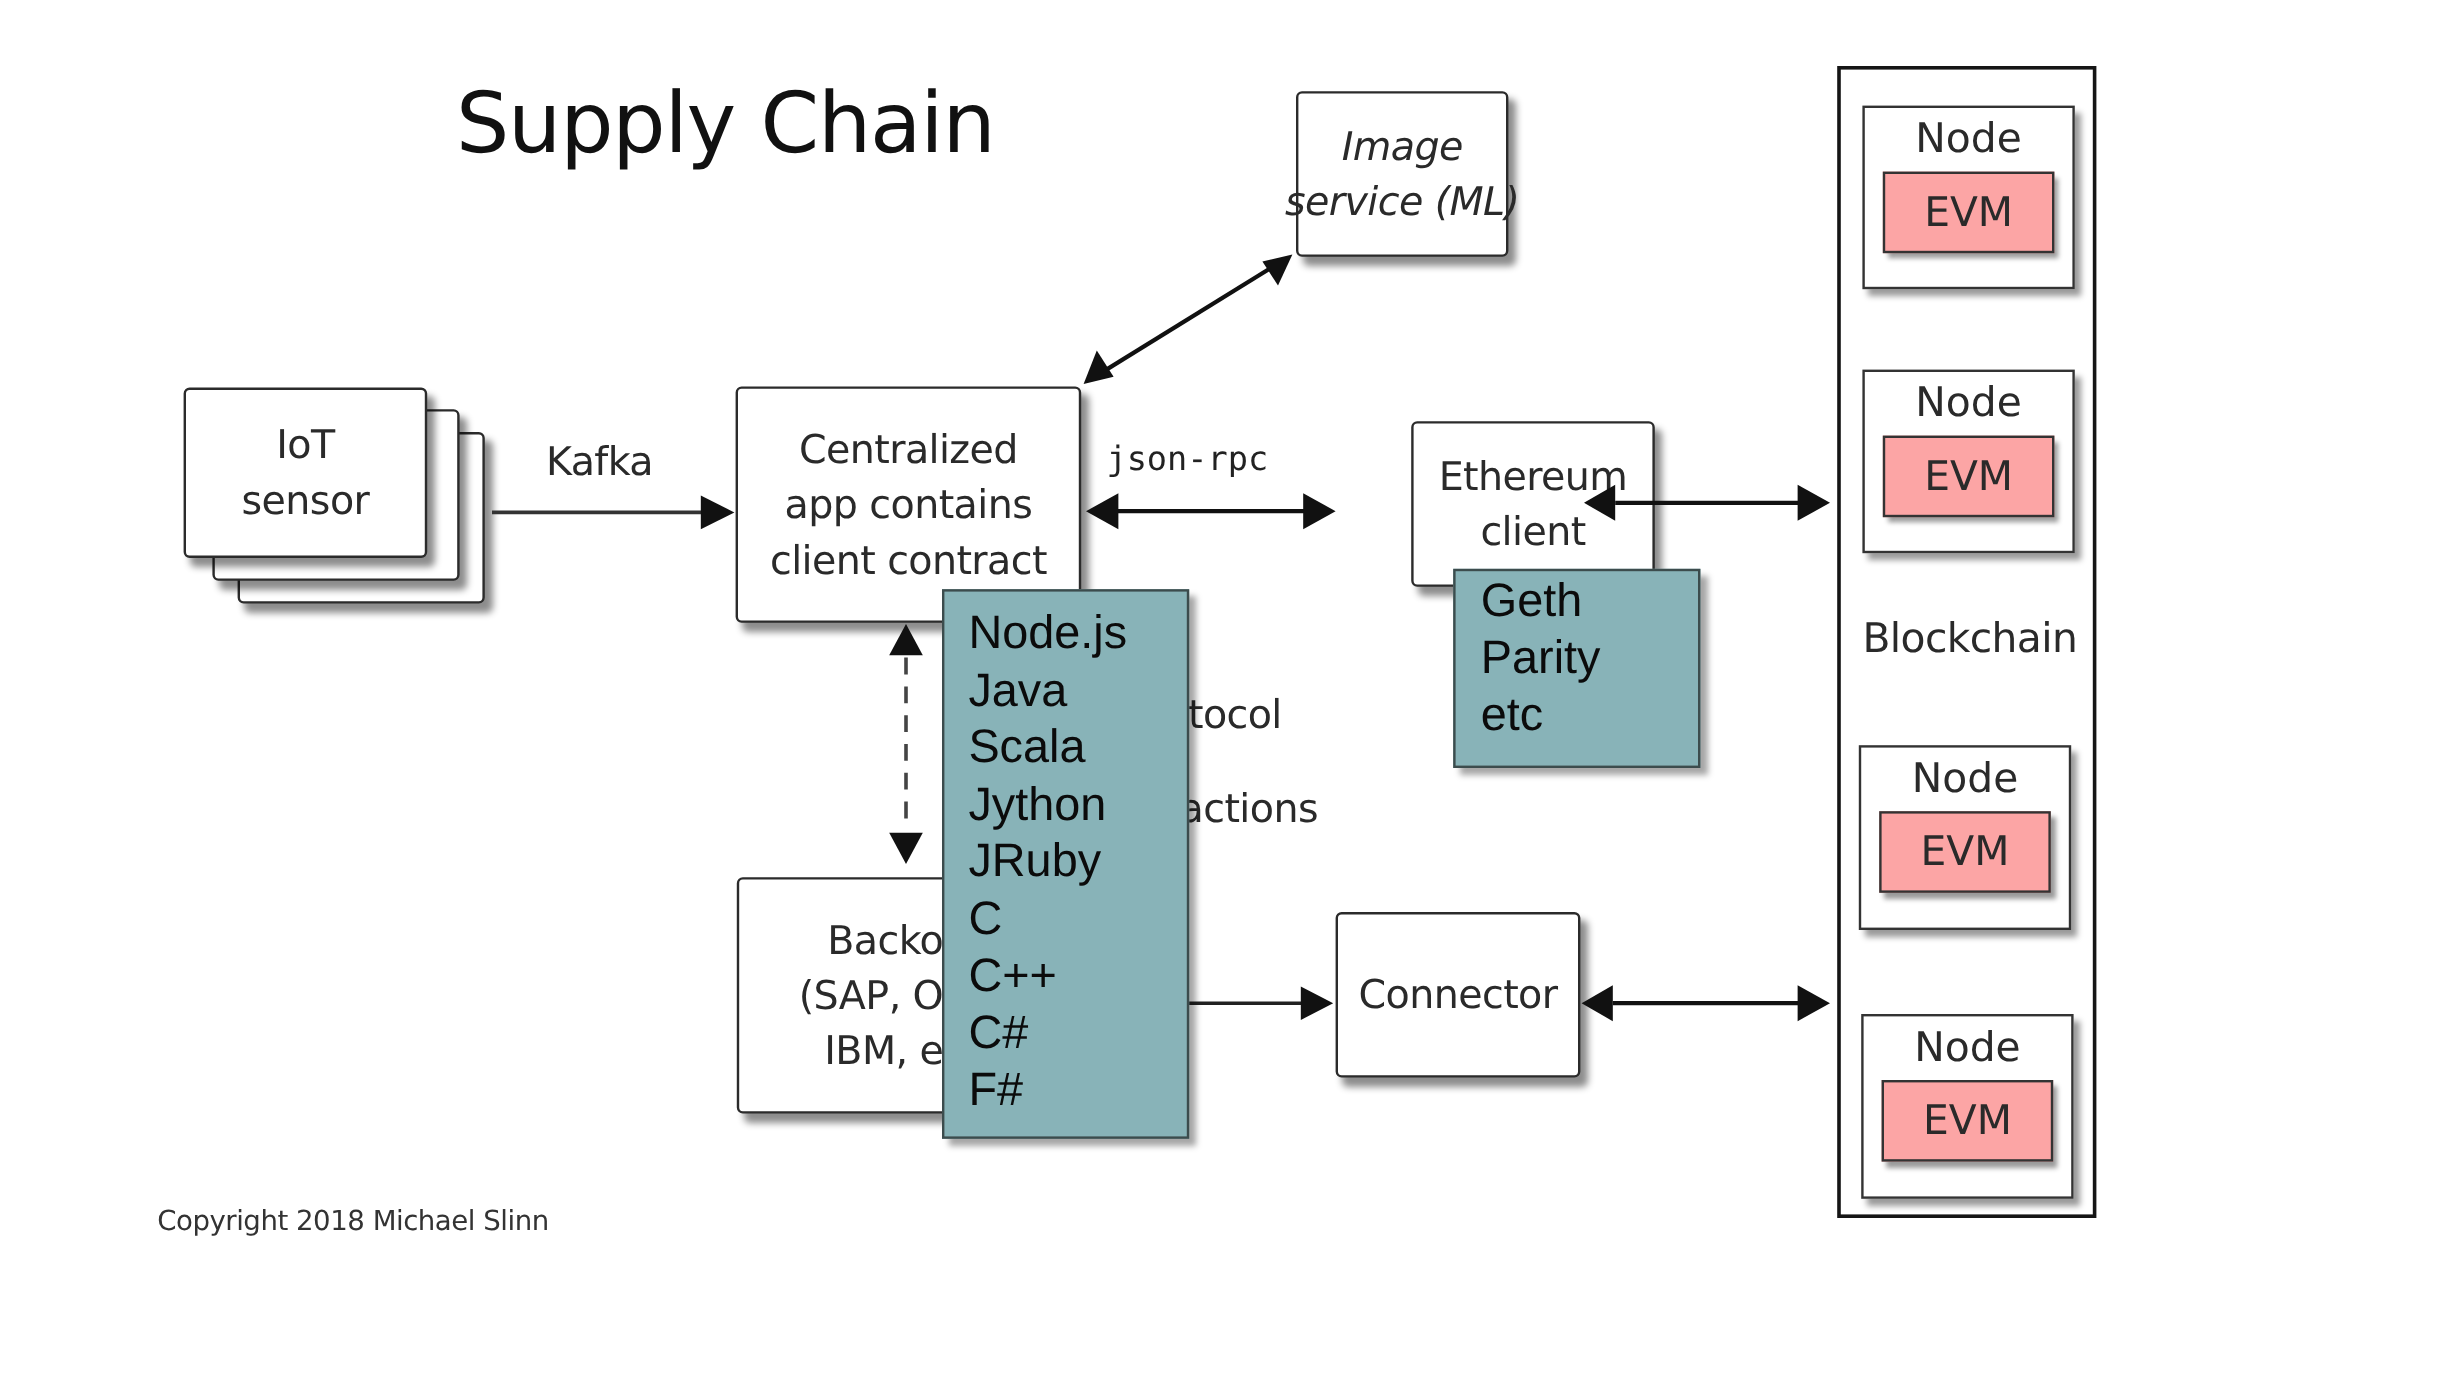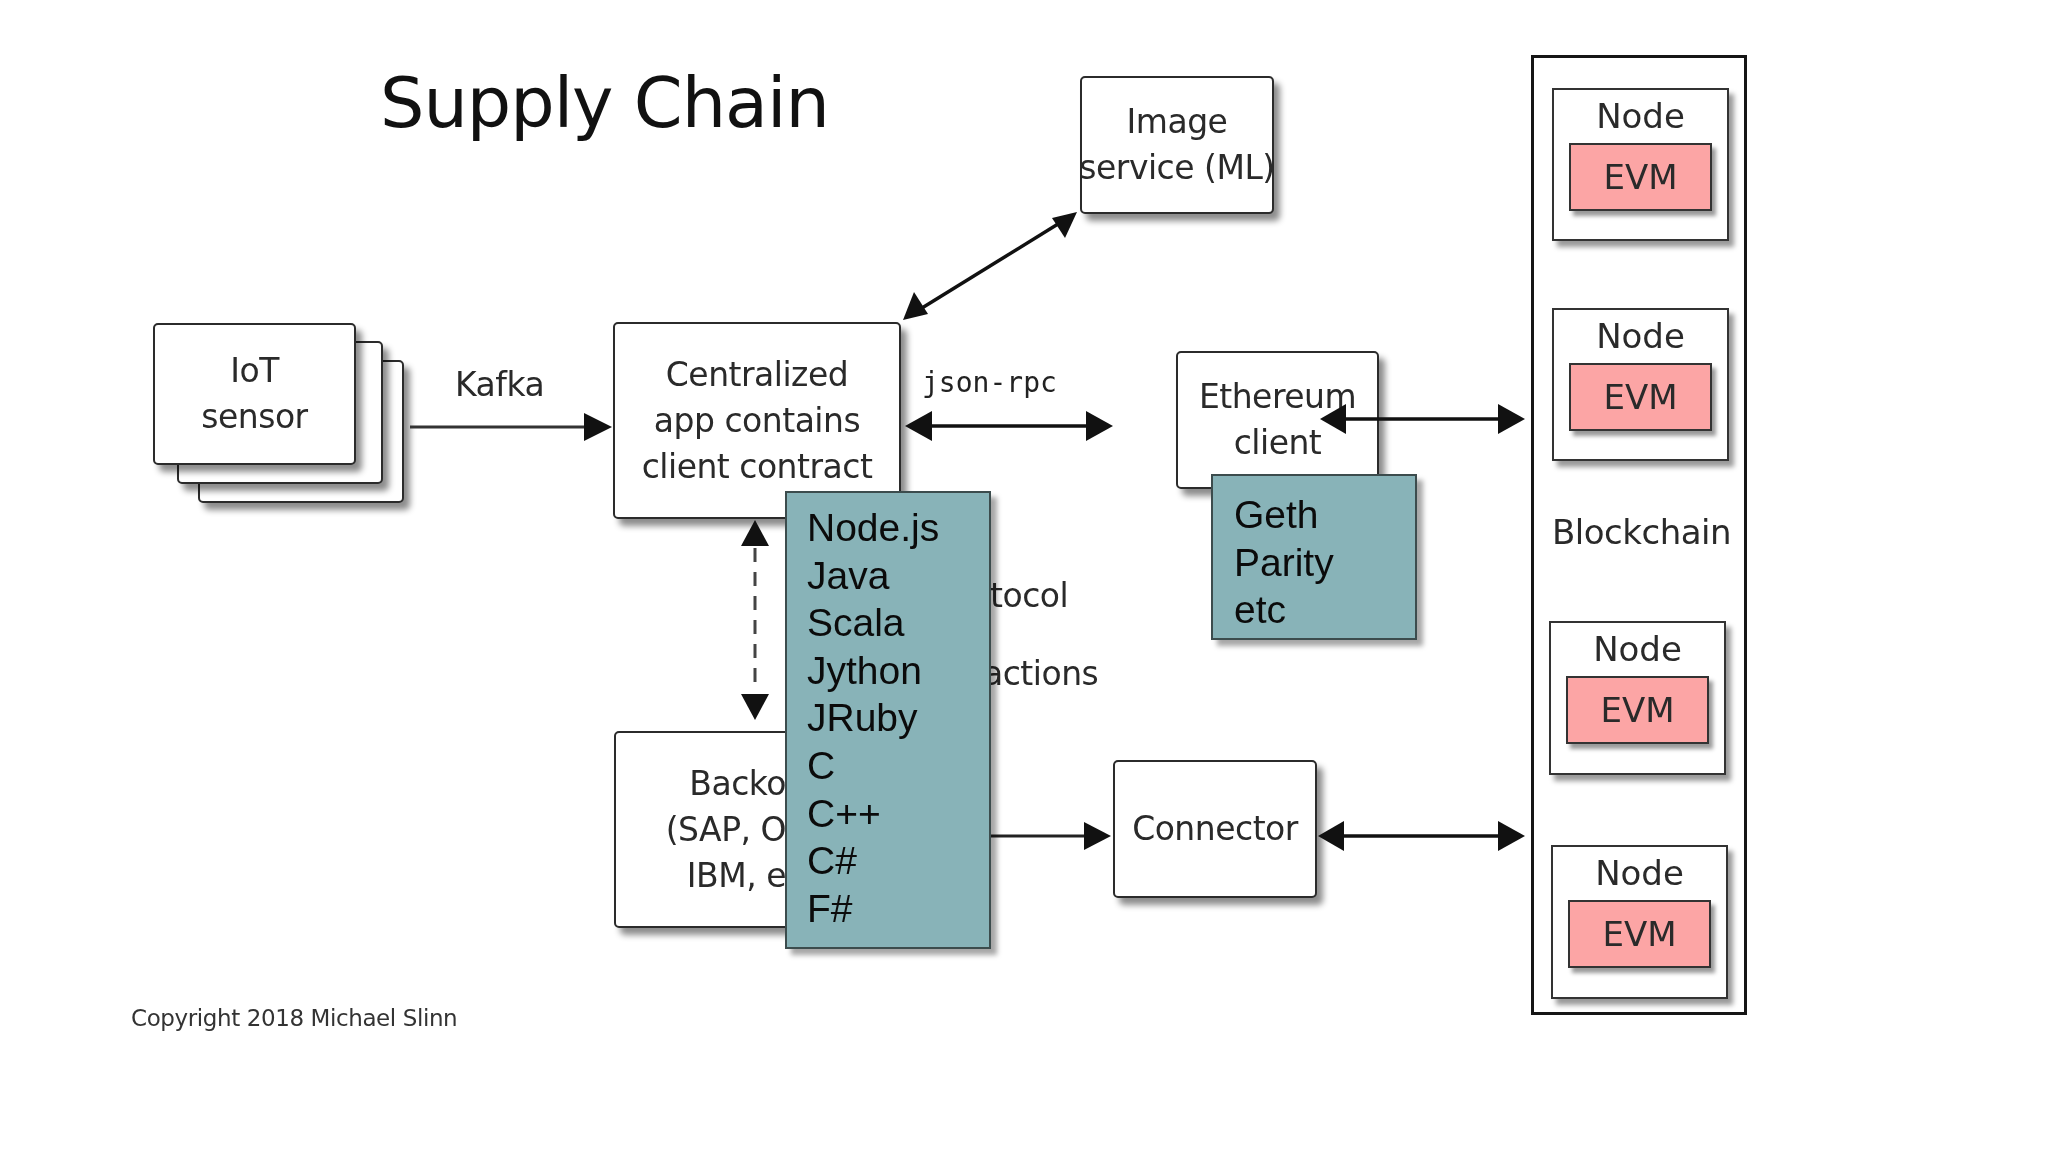--- a/index.html
+++ b/index.html
@@ -42,21 +42,21 @@
 </div>
 
 <div class="abs label" style="left:455px;top:365px;">Kafka</div>
 
 <div class="box" style="left:613px;top:322px;width:288px;height:197px;">
   <span>Centralized</span>
   <span>app contains</span>
   <span>client contract</span>
 </div>
 
-<div class="box" style="left:1080px;top:76px;width:194px;height:138px;">
+<div class="box" style="left:1080px;top:76px;width:177px;height:138px;font-style:italic;">
   <span>Image</span>
   <span>service (ML)</span>
 </div>
 
 <div class="abs mono" style="left:922px;top:366px;">json-rpc</div>
 
 <div class="box" style="left:1176px;top:351px;width:203px;height:138px;">
   <span>Ethereum</span>
   <span>client</span>
 </div>
@@ -155,19 +155,19 @@
   <span>Node.js</span>
   <span>Java</span>
   <span>Scala</span>
   <span>Jython</span>
   <span>JRuby</span>
   <span>C</span>
   <span>C++</span>
   <span>C#</span>
   <span>F#</span>
 </div>
-<div class="teal" style="left:1211px;top:474px;width:206px;height:166px;padding:15px 0 0 21px;">
+<div class="teal" style="left:1211px;top:474px;width:206px;height:166px;padding:1px 0 0 21px;">
   <span>Geth</span>
   <span>Parity</span>
   <span>etc</span>
 </div>
 
 <div class="abs copy">Copyright 2018 Michael Slinn</div>
 
 </body></html>

